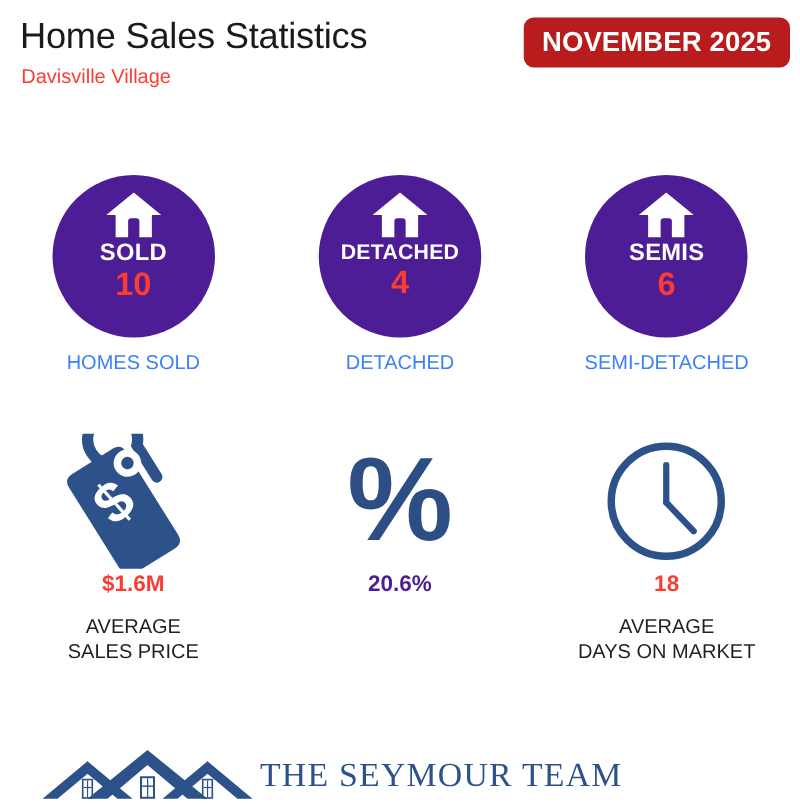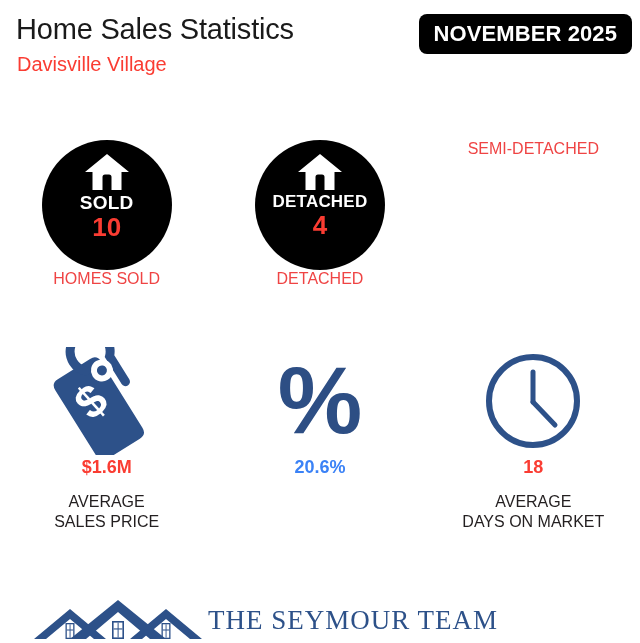--- a/index.html
+++ b/index.html
@@ -30,30 +30,30 @@
     font-size: 29px;
     font-weight: 400;
     letter-spacing: -0.2px;
     color: #1a1a1a;
     white-space: nowrap;
   }
   #subtitle {
     position: absolute;
     left: 17px;
     top: 53px;
-    font-size: 20px;
+    font-size: 16px;
     font-weight: 400;
     color: #fa3c32;
     white-space: nowrap;
   }
   #period-badge {
     position: absolute;
     right: 8px;
     top: 14px;
-    background: #000000;
+    background: #b91c1c;
     border-radius: 8px;
     padding: 8px 15px 9px 15px;
     min-width: 200px;
     box-sizing: border-box;
     text-align: center;
   }
   #period-badge-label {
     color: #ffffff;
     font-size: 22px;
     font-weight: 700;
@@ -75,21 +75,21 @@
   .circle-cell {
     width: 205px;
     display: flex;
     flex-direction: column;
     align-items: center;
   }
   .stat-circle {
     width: 130px;
     height: 130px;
     border-radius: 50%;
-    background: #000000;
+    background: #4c1d95;
     display: flex;
     flex-direction: column;
     align-items: center;
     justify-content: flex-start;
     box-sizing: border-box;
     padding-top: 14px;
     position: relative;
   }
   .house-icon {
     width: 44px;
@@ -109,22 +109,23 @@
     font-size: 17px;
   }
   .circle-value {
     color: #fa3c32;
     font-weight: 700;
     font-size: 26px;
     line-height: 1;
     margin-top: 2px;
   }
   .cell-caption {
+    margin-top: 12px;
     font-size: 16px;
-    color: #ef4444;
+    color: #3b82f6;
     text-align: center;
     line-height: 1.18;
     white-space: nowrap;
   }
 
   
   #row-icons {
     position: absolute;
     left: 0;
     top: 345px;
@@ -152,21 +153,21 @@
     line-height: 0.88;
     font-family: "Liberation Sans", sans-serif;
   }
   .icon-value {
     font-weight: 700;
     font-size: 18px;
     line-height: 1;
     margin-top: 1px;
   }
   .icon-value.red { color: #fa3c32; }
-  .icon-value.green { color: #3b82f6; }
+  .icon-value.green { color: #4c1d95; }
   .icon-caption {
     margin-top: 16px;
     font-size: 16px;
     color: #231f20;
     text-align: center;
     line-height: 1.28;
     white-space: pre-line;
   }
 
   
@@ -219,20 +220,27 @@
       <svg class="house-icon" viewBox="0 0 44 36">
         <path d="M22 0 L44 18 L36.5 18 L36.5 36 L26.5 36 L26.5 23 Q26.5 20.5 24 20.5 L20 20.5 Q17.5 20.5 17.5 23 L17.5 36 L7.5 36 L7.5 18 L0 18 Z" fill="#ffffff"></path>
       </svg>
       <div class="circle-word small">DETACHED</div>
       <div class="circle-value">4</div>
     </div>
     <div class="cell-caption">DETACHED</div>
   </div>
 
   <div class="circle-cell">
+    <div class="stat-circle">
+      <svg class="house-icon" viewBox="0 0 44 36">
+        <path d="M22 0 L44 18 L36.5 18 L36.5 36 L26.5 36 L26.5 23 Q26.5 20.5 24 20.5 L20 20.5 Q17.5 20.5 17.5 23 L17.5 36 L7.5 36 L7.5 18 L0 18 Z" fill="#ffffff"></path>
+      </svg>
+      <div class="circle-word">SEMIS</div>
+      <div class="circle-value">6</div>
+    </div>
     <div class="cell-caption">SEMI-DETACHED</div>
   </div>
 
 </div>
 
 <div id="row-icons">
 
   <div class="icon-cell">
     <div class="icon-box">
       <svg width="128" height="108" viewBox="0 0 128 108">

